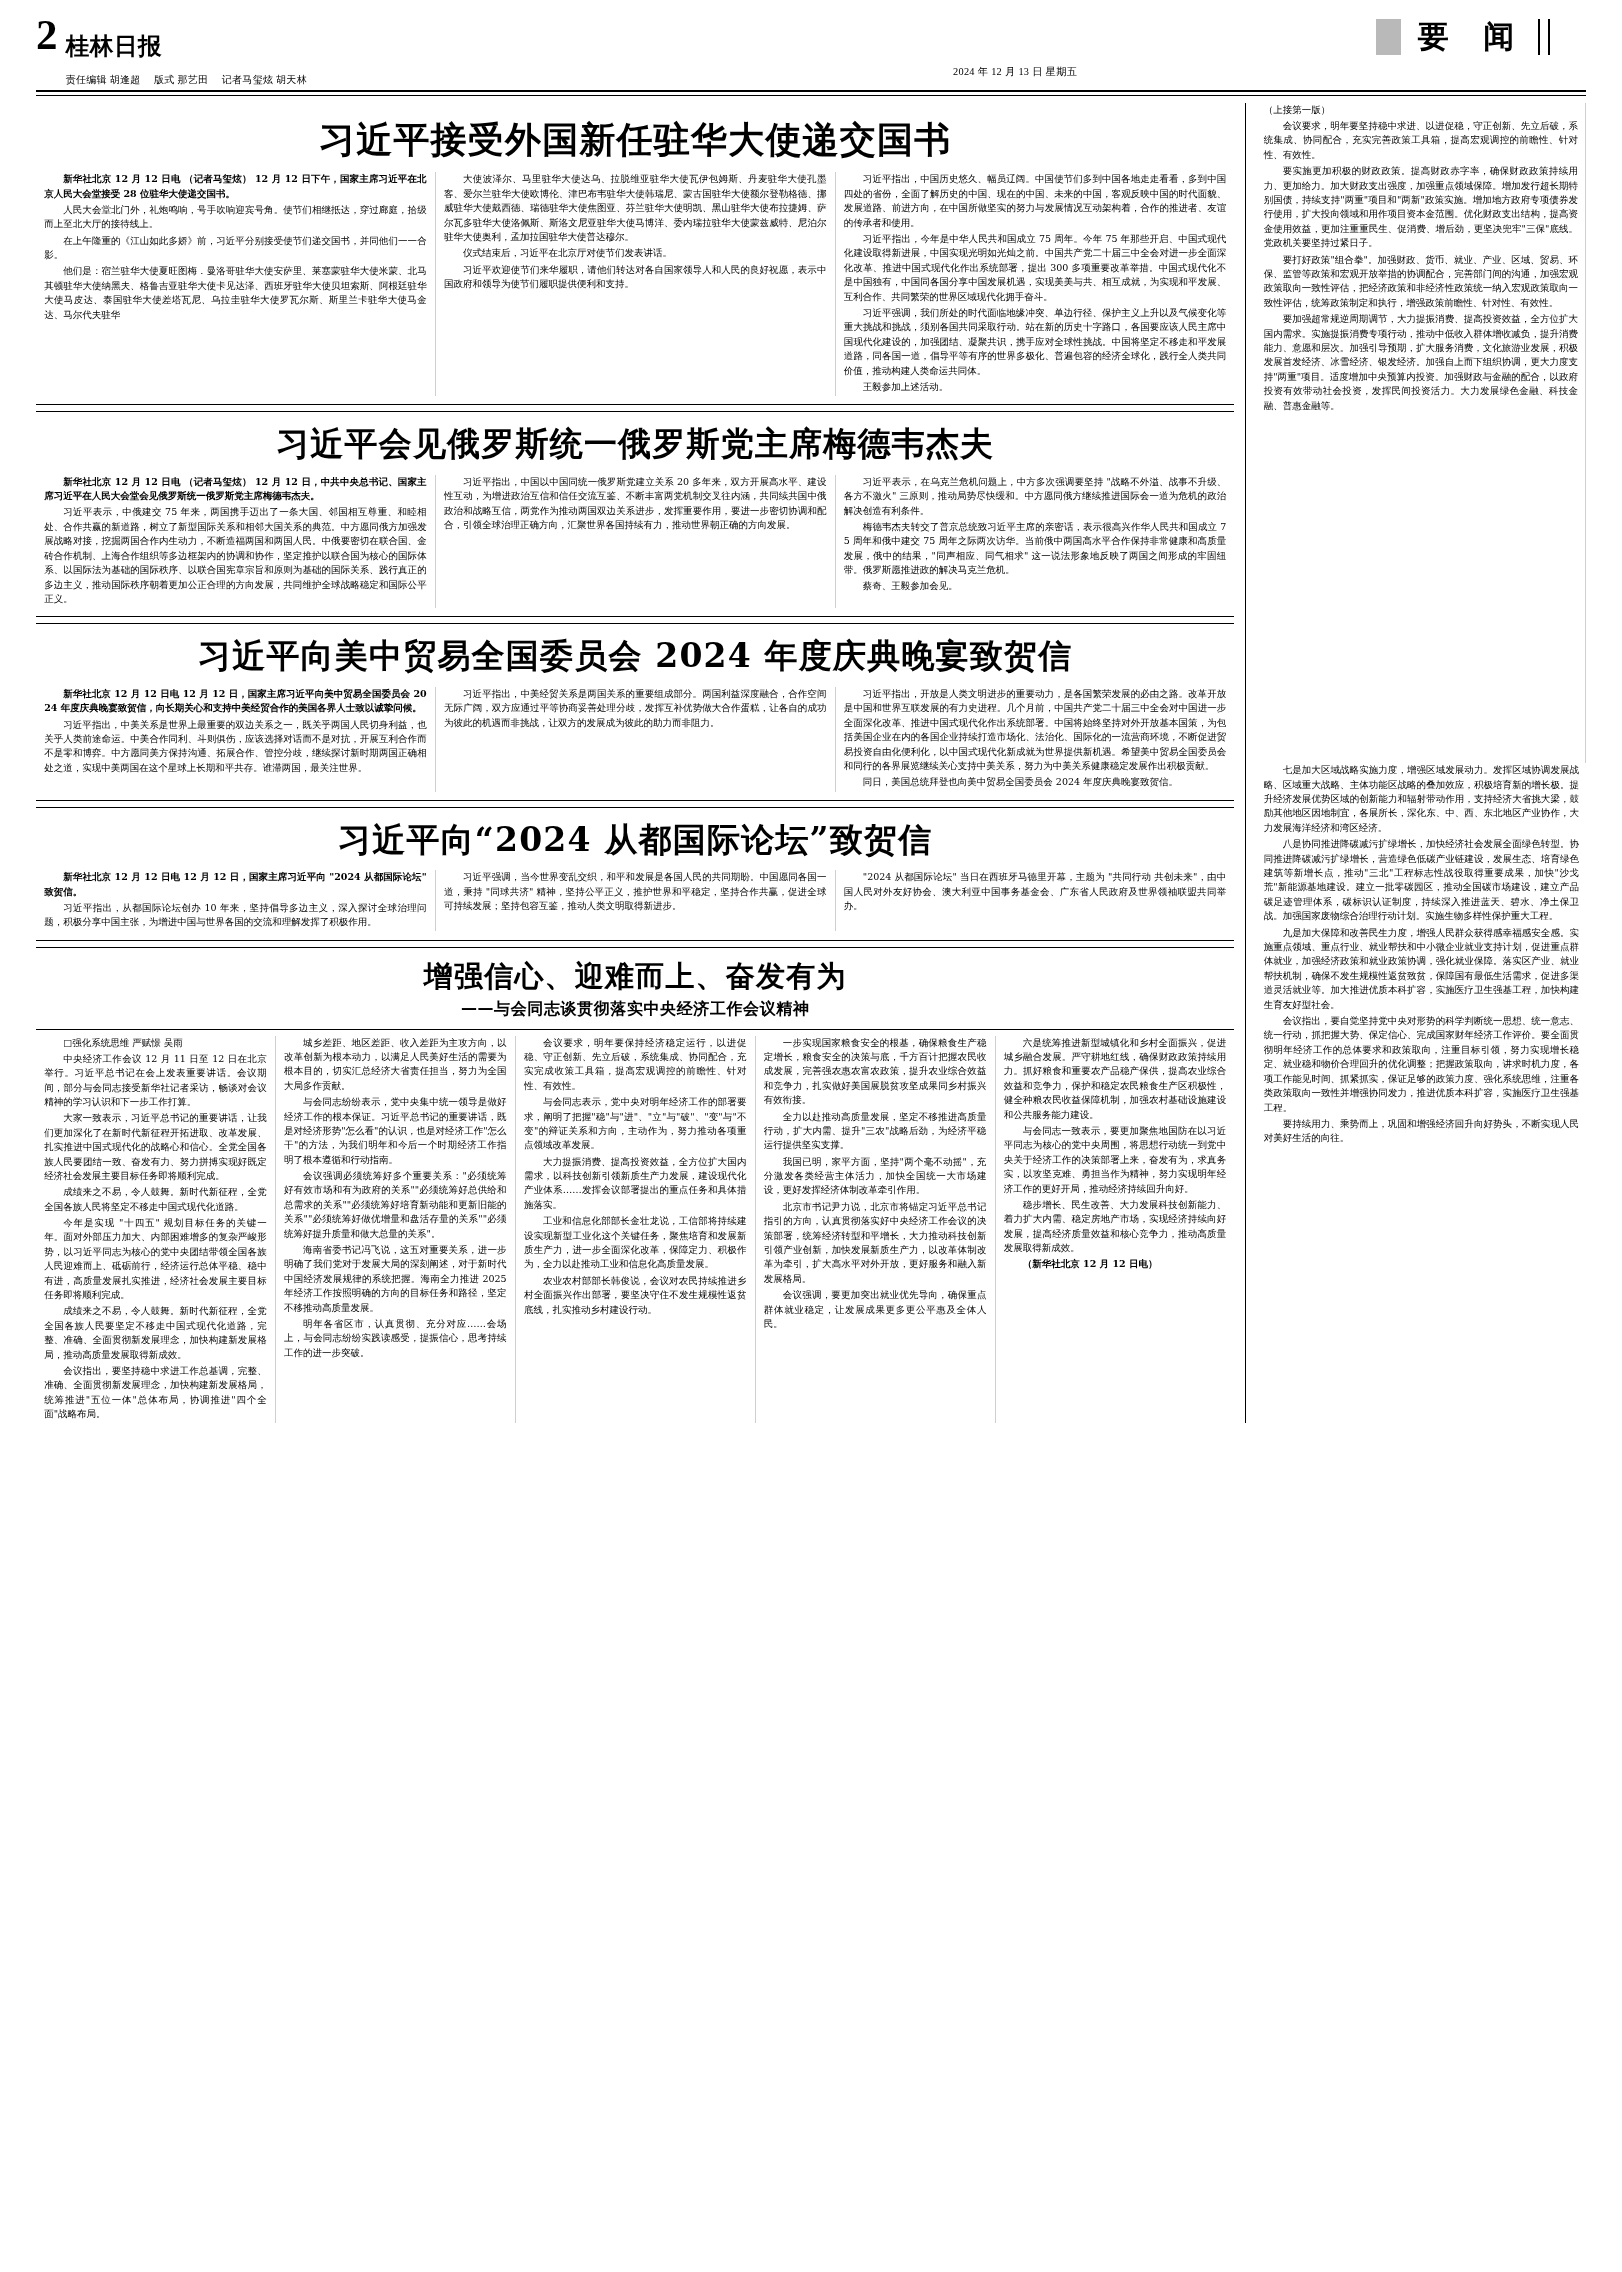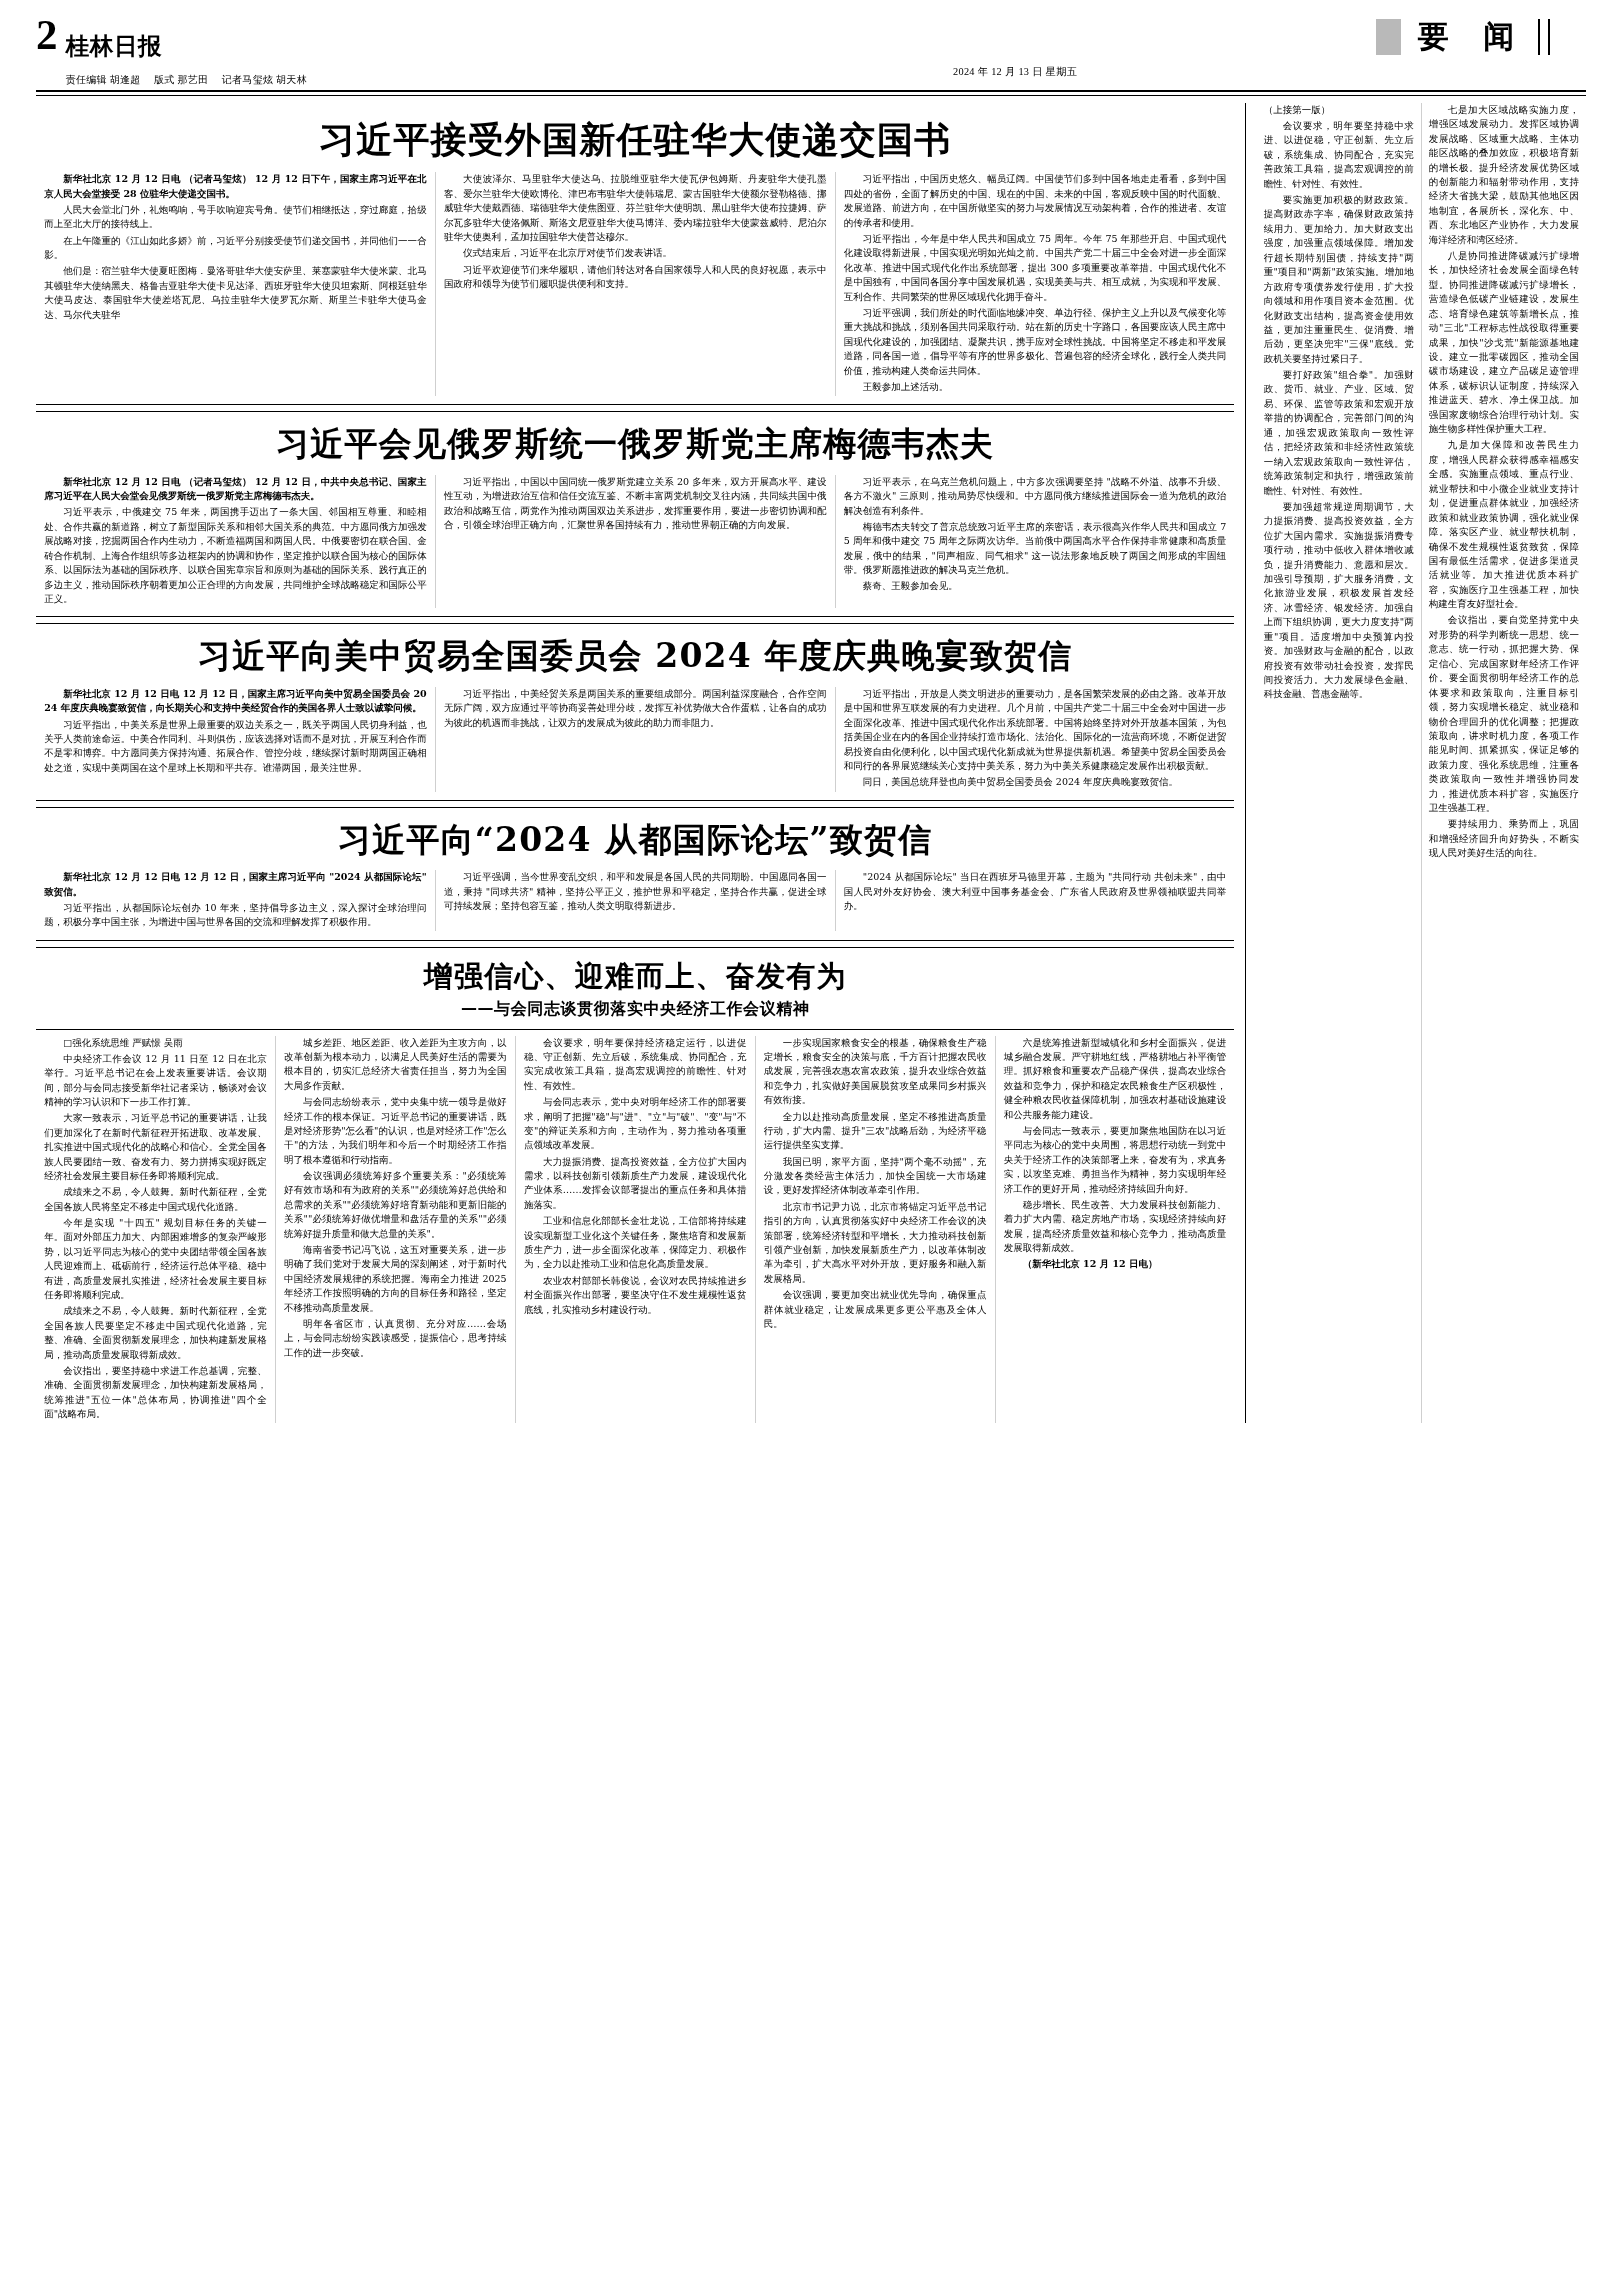--- a/index.html
+++ b/index.html
@@ -112,20 +112,21 @@
   .left-zone { width: 1219px; }
   .vdiv {
     width: 0;
     border-left: 0.9px solid #000;
     margin: 0 10.6px;
     align-self: stretch;
   }
   .right-zone {
     width: 335px;
     display: flex;
+    flex-direction: column;
   }
 
   
   h1.head {
     text-align: center;
     font-family: "DejaVu Serif", serif;
     font-weight: bold;
     margin: 0;
     letter-spacing: 1.2px;
     line-height: 1.18;
@@ -345,21 +346,21 @@
             <p>农业农村部部长韩俊说，会议对农民持续推进乡村全面振兴作出部署，要坚决守住不发生规模性返贫底线，扎实推动乡村建设行动。</p>
           </div>
           <div class="col">
             <p>一步实现国家粮食安全的根基，确保粮食生产稳定增长，粮食安全的决策与底，千方百计把握农民收成发展，完善强农惠农富农政策，提升农业综合效益和竞争力，扎实做好美国展脱贫攻坚成果同乡村振兴有效衔接。</p>
             <p>全力以赴推动高质量发展，坚定不移推进高质量行动，扩大内需、提升"三农"战略后劲，为经济平稳运行提供坚实支撑。</p>
             <p>我国已明，家平方面，坚持"两个毫不动摇"，充分激发各类经营主体活力，加快全国统一大市场建设，更好发挥经济体制改革牵引作用。</p>
             <p>北京市书记尹力说，北京市将锚定习近平总书记指引的方向，认真贯彻落实好中央经济工作会议的决策部署，统筹经济转型和平增长，大力推动科技创新引领产业创新，加快发展新质生产力，以改革体制改革为牵引，扩大高水平对外开放，更好服务和融入新发展格局。</p>
             <p>会议强调，要更加突出就业优先导向，确保重点群体就业稳定，让发展成果更多更公平惠及全体人民。</p>
           </div>
           <div class="col">
-            <p>六是统筹推进新型城镇化和乡村全面振兴，促进城乡融合发展。严守耕地红线，严格耕地占补平衡管理。抓好粮食和重要农产品稳产保供，提高农业综合效益和竞争力，保护和稳定农民粮食生产区积极性，健全种粮农民收益保障机制，加强农村基础设施建设和公共服务能力建设。</p>
+            <p>六是统筹推进新型城镇化和乡村全面振兴，促进城乡融合发展。严守耕地红线，确保财政政策持续用力。抓好粮食和重要农产品稳产保供，提高农业综合效益和竞争力，保护和稳定农民粮食生产区积极性，健全种粮农民收益保障机制，加强农村基础设施建设和公共服务能力建设。</p>
             <p>与会同志一致表示，要更加聚焦地国防在以习近平同志为核心的党中央周围，将思想行动统一到党中央关于经济工作的决策部署上来，奋发有为，求真务实，以攻坚克难、勇担当作为精神，努力实现明年经济工作的更好开局，推动经济持续回升向好。</p>
             <p>稳步增长、民生改善、大力发展科技创新能力、着力扩大内需、稳定房地产市场，实现经济持续向好发展，提高经济质量效益和核心竞争力，推动高质量发展取得新成效。</p>
             <p class="tail">（新华社北京 12 月 12 日电）</p>
           </div>
         </div>
       </div>
 
     </div>
 
     <div class="vdiv"></div>

